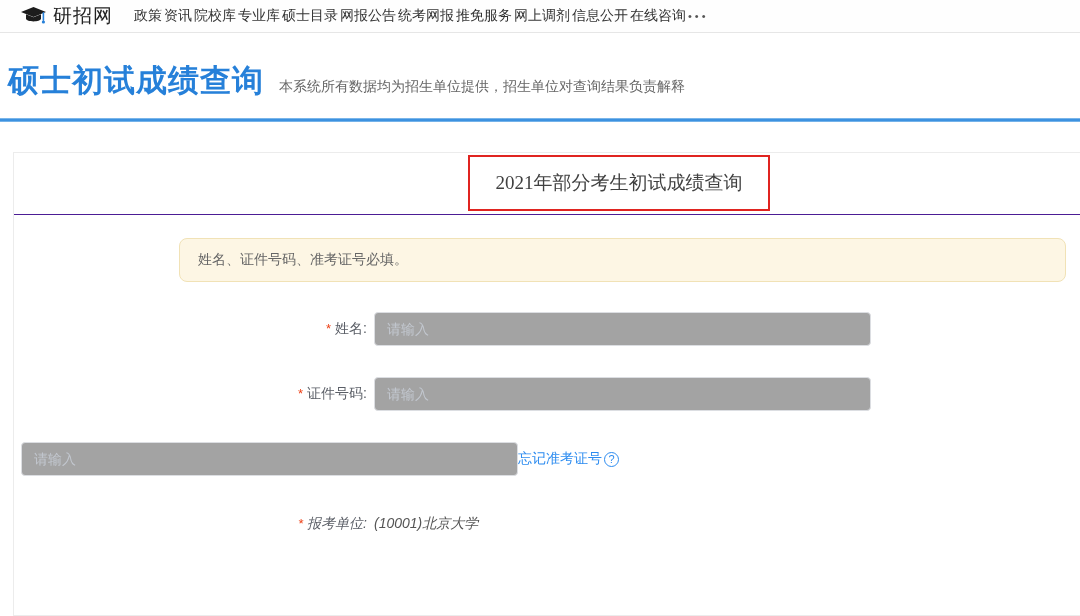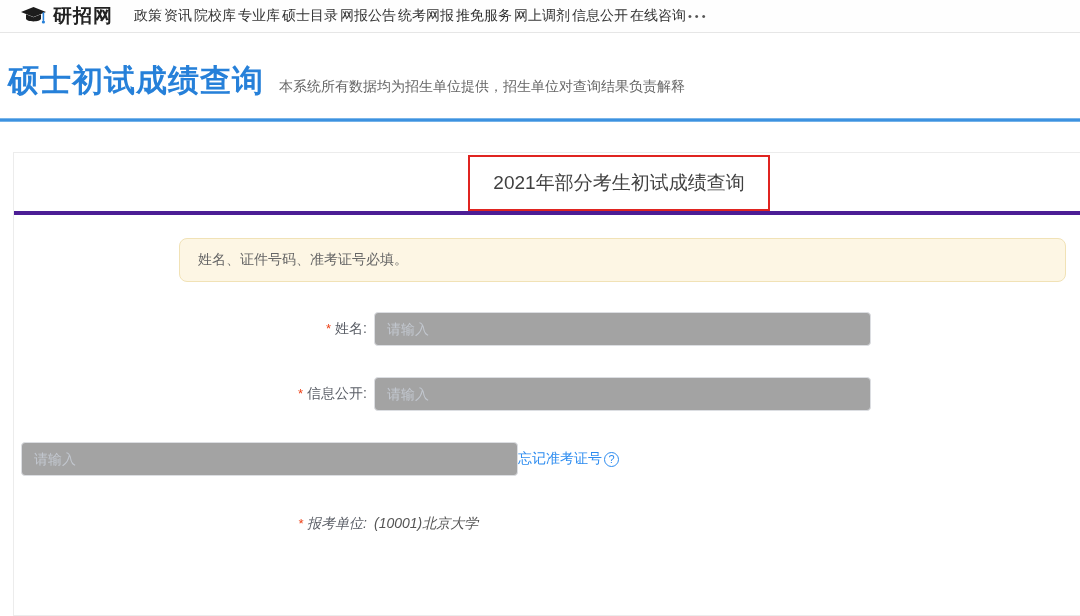--- a/index.html
+++ b/index.html
@@ -11,42 +11,42 @@
 
   
   .navbar {
     position:absolute; top:0; left:0; width:1080px; height:33px;
     background:#fefefe; border-bottom:1px solid #e6e6e6;
     display:flex; align-items:center;
   }
   .logo { display:flex; align-items:center; gap:6px; margin-left:20px; cursor:pointer; }
   .logo-text {
     font-family:"Liberation Serif","DejaVu Serif",serif;
-    font-weight:bold; font-size:19px; color:#222; letter-spacing:1px;
+    font-weight:normal; font-size:19px; color:#222; letter-spacing:1px;
   }
   .nav-items { display:flex; align-items:center; gap:2px; margin-left:21px; font-size:14px; color:#333; }
   .nav-item { cursor:pointer; white-space:nowrap; }
   .nav-more { color:#555; font-size:11px; letter-spacing:3px; cursor:pointer; }
 
   
   .page-header { position:absolute; top:60px; left:8px; display:flex; align-items:baseline; gap:15px; }
   .page-title { font-size:31px; font-weight:bold; letter-spacing:1px; }
   .page-subtitle { font-size:14px; color:#666; }
 
   .blue-divider {
     position:absolute; top:118px; left:0; width:1080px; height:4px;
     background:linear-gradient(180deg,#9cc9ef 0%,#3d92e0 35%,#3d92e0 70%,#9cc9ef 100%);
   }
 
   
   .card {
     position:absolute; top:152px; left:13px; width:1067px; height:464px;
     background:#fff; border:1px solid #ececec; border-right:none;
   }
-  .card-header { position:relative; height:62px; border-bottom:4px solid #4c1d95; }
+  .card-header { position:relative; height:62px; border-bottom:1px solid #4c1d95;font-family:Liberation Serif, serif; }
   .red-box {
     position:absolute; left:454px; top:2px; width:302px; height:56px;
     border:2px solid #e02420;
     display:flex; align-items:center; justify-content:center;
   }
   .card-title { font-size:19px; color:#404040; }
 
   .notice {
     position:absolute; top:85px; left:165px; width:887px; height:44px;
     background:#fdf6e4; border:1px solid #f1e2b6; border-radius:8px;
@@ -137,21 +137,21 @@
   <div class="form">
 
     <div class="form-row">
       <span class="row-label"><span class="req">*</span><span>姓名:</span></span>
       <span class="row-control">
         <input class="text-input" type="text" placeholder="请输入" style="">
       </span>
     </div>
 
     <div class="form-row">
-      <span class="row-label"><span class="req">*</span><span>信息公开:</span></span>
+      <span class="row-label"><span class="req">*</span><span>证件号码:</span></span>
       <span class="row-control">
         <input class="text-input" type="text" placeholder="请输入" style="">
       </span>
     </div>
 
     <div class="form-row">
       <span class="row-control">
         <input class="text-input" type="text" placeholder="请输入" style="">
         <a class="forgot-link">
           <span>忘记准考证号</span>

